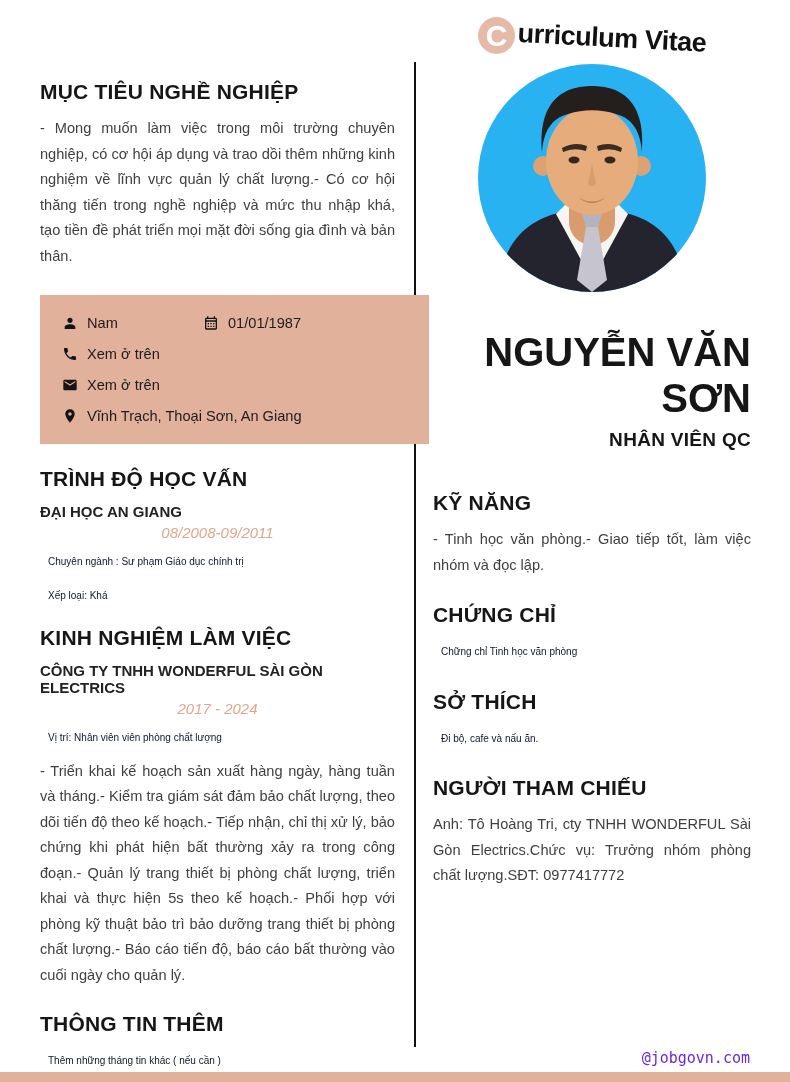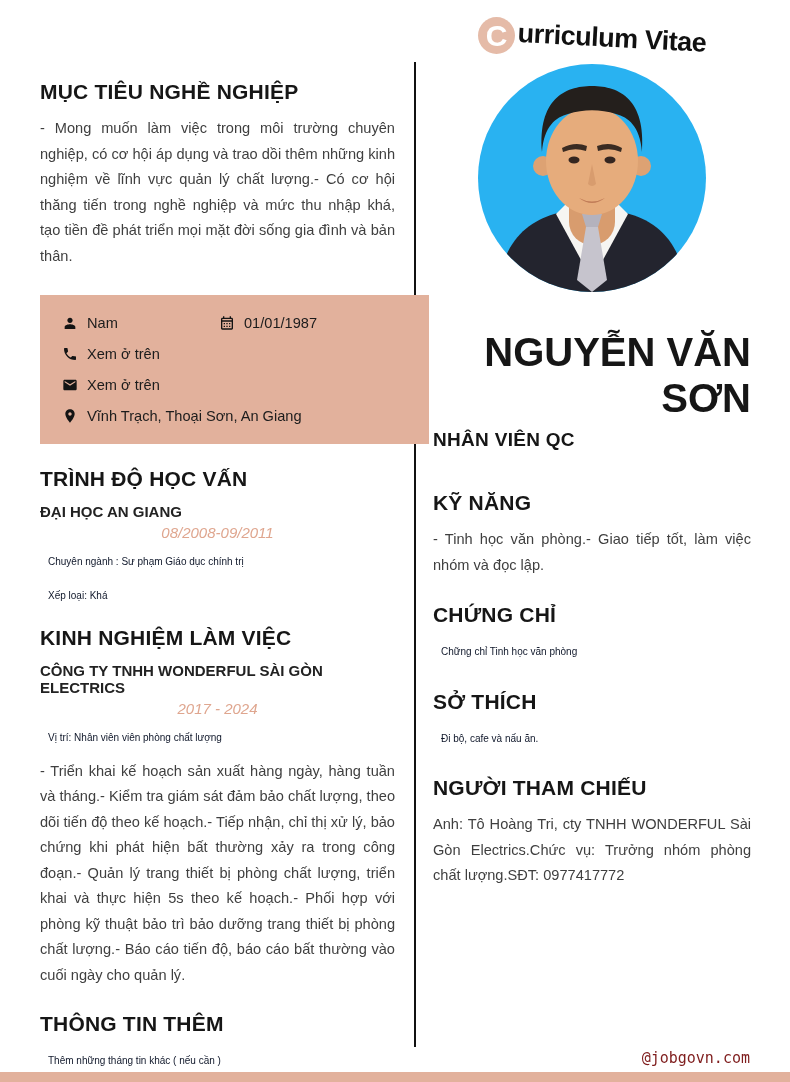--- a/index.html
+++ b/index.html
@@ -3,53 +3,53 @@
 <meta charset="utf-8">
 <style>
   html,body{margin:0;padding:0;}
   body{
     width:790px;height:1082px;position:relative;background:#ffffff;
     font-family:"Liberation Sans","DejaVu Sans",sans-serif;color:#3d3d3d;
     overflow:hidden;
   }
   .divider{position:absolute;left:414px;top:62px;width:2px;height:985px;background:#111;}
   .bottom-bar{position:absolute;left:0;bottom:0;width:790px;height:10px;background:#e2b19c;}
-  .watermark{position:absolute;right:40px;bottom:15px;font-family:"DejaVu Sans Mono","Liberation Mono",monospace;font-size:15px;color:#7f1d1d;}
+  .watermark{position:absolute;right:40px;bottom:15px;font-family:"DejaVu Sans Mono","Liberation Mono",monospace;font-size:15px;color:#6d28d9;}
 
   
   .col-left{position:absolute;left:40px;top:80px;width:355px;}
   .col-right{position:absolute;left:433px;top:10px;width:318px;}
 
   h2.sec{font-size:21px;font-weight:700;color:#161616;margin:0 0 12px 0;letter-spacing:.2px;}
   .body-text{font-size:14.6px;line-height:25.5px;text-align:justify;color:#3f3f3f;margin:0;}
   .sub-bold{font-size:15px;font-weight:700;color:#222;margin:4px 0 4px 0;}
   .date{font-size:15px;font-style:italic;color:#dfa68f;margin:0 0 7px 0;text-align:center;}
   .plain{font-size:10px;line-height:25.5px;color:#0f172a;margin:8px;}
 
   
   .info-box{width:389px;background:#e2b19c;margin:26px 0 23px 0;padding:20px 0 18px 22px;box-sizing:border-box;position:relative;z-index:2;}
-  .info-row{display:flex;align-items:center;margin-bottom:15px;font-size:14.6px;color:#1c1c1c;gap:16px;}
+  .info-row{display:flex;align-items:center;margin-bottom:15px;font-size:14.6px;color:#1c1c1c;}
   .info-row:last-child{margin-bottom:2px;}
   .info-cell{display:flex;align-items:center;}
   .info-cell.first{width:141px;}
   .info-icon{width:16px;height:16px;margin-right:9px;flex:0 0 auto;}
   .info-icon svg{display:block;width:16px;height:16px;fill:#141414;}
 
   .mt18{margin-top:18px;} .mt24{margin-top:24px;}
 
   
   .logo-row{display:flex;align-items:flex-start;justify-content:center;height:52px;margin-bottom:2px;}
   .logo-badge{width:37px;height:37px;border-radius:50%;background:#e5bba8;color:#fff;font-weight:700;
     font-size:30px;line-height:37px;text-align:center;margin-top:7px;}
   .logo-text{font-size:27px;font-weight:700;color:#111;transform:rotate(3deg);transform-origin:0 100%;
     margin-left:2px;margin-top:8px;letter-spacing:-.5px;white-space:nowrap;}
   .photo-wrap{width:228px;height:228px;margin:0 auto;}
   .photo-wrap svg{display:block;width:228px;height:228px;}
   .cv-name{font-size:40px;line-height:46px;font-weight:700;color:#161616;text-align:right;margin:37px 0 8px 0;}
-  .cv-job{font-size:19px;font-weight:700;color:#161616;text-align:left;margin:0 0 40px 0;letter-spacing:.3px;}
+  .cv-job{font-size:19px;font-weight:700;color:#161616;text-align:right;margin:0 0 40px 0;letter-spacing:.3px;}
   .rsec{margin-top:25px;}
   .rsec:first-of-type{margin-top:0;}
 </style>
 </head>
 <body>
 
 <div class="divider"></div>
 
 <div class="col-left">
 

